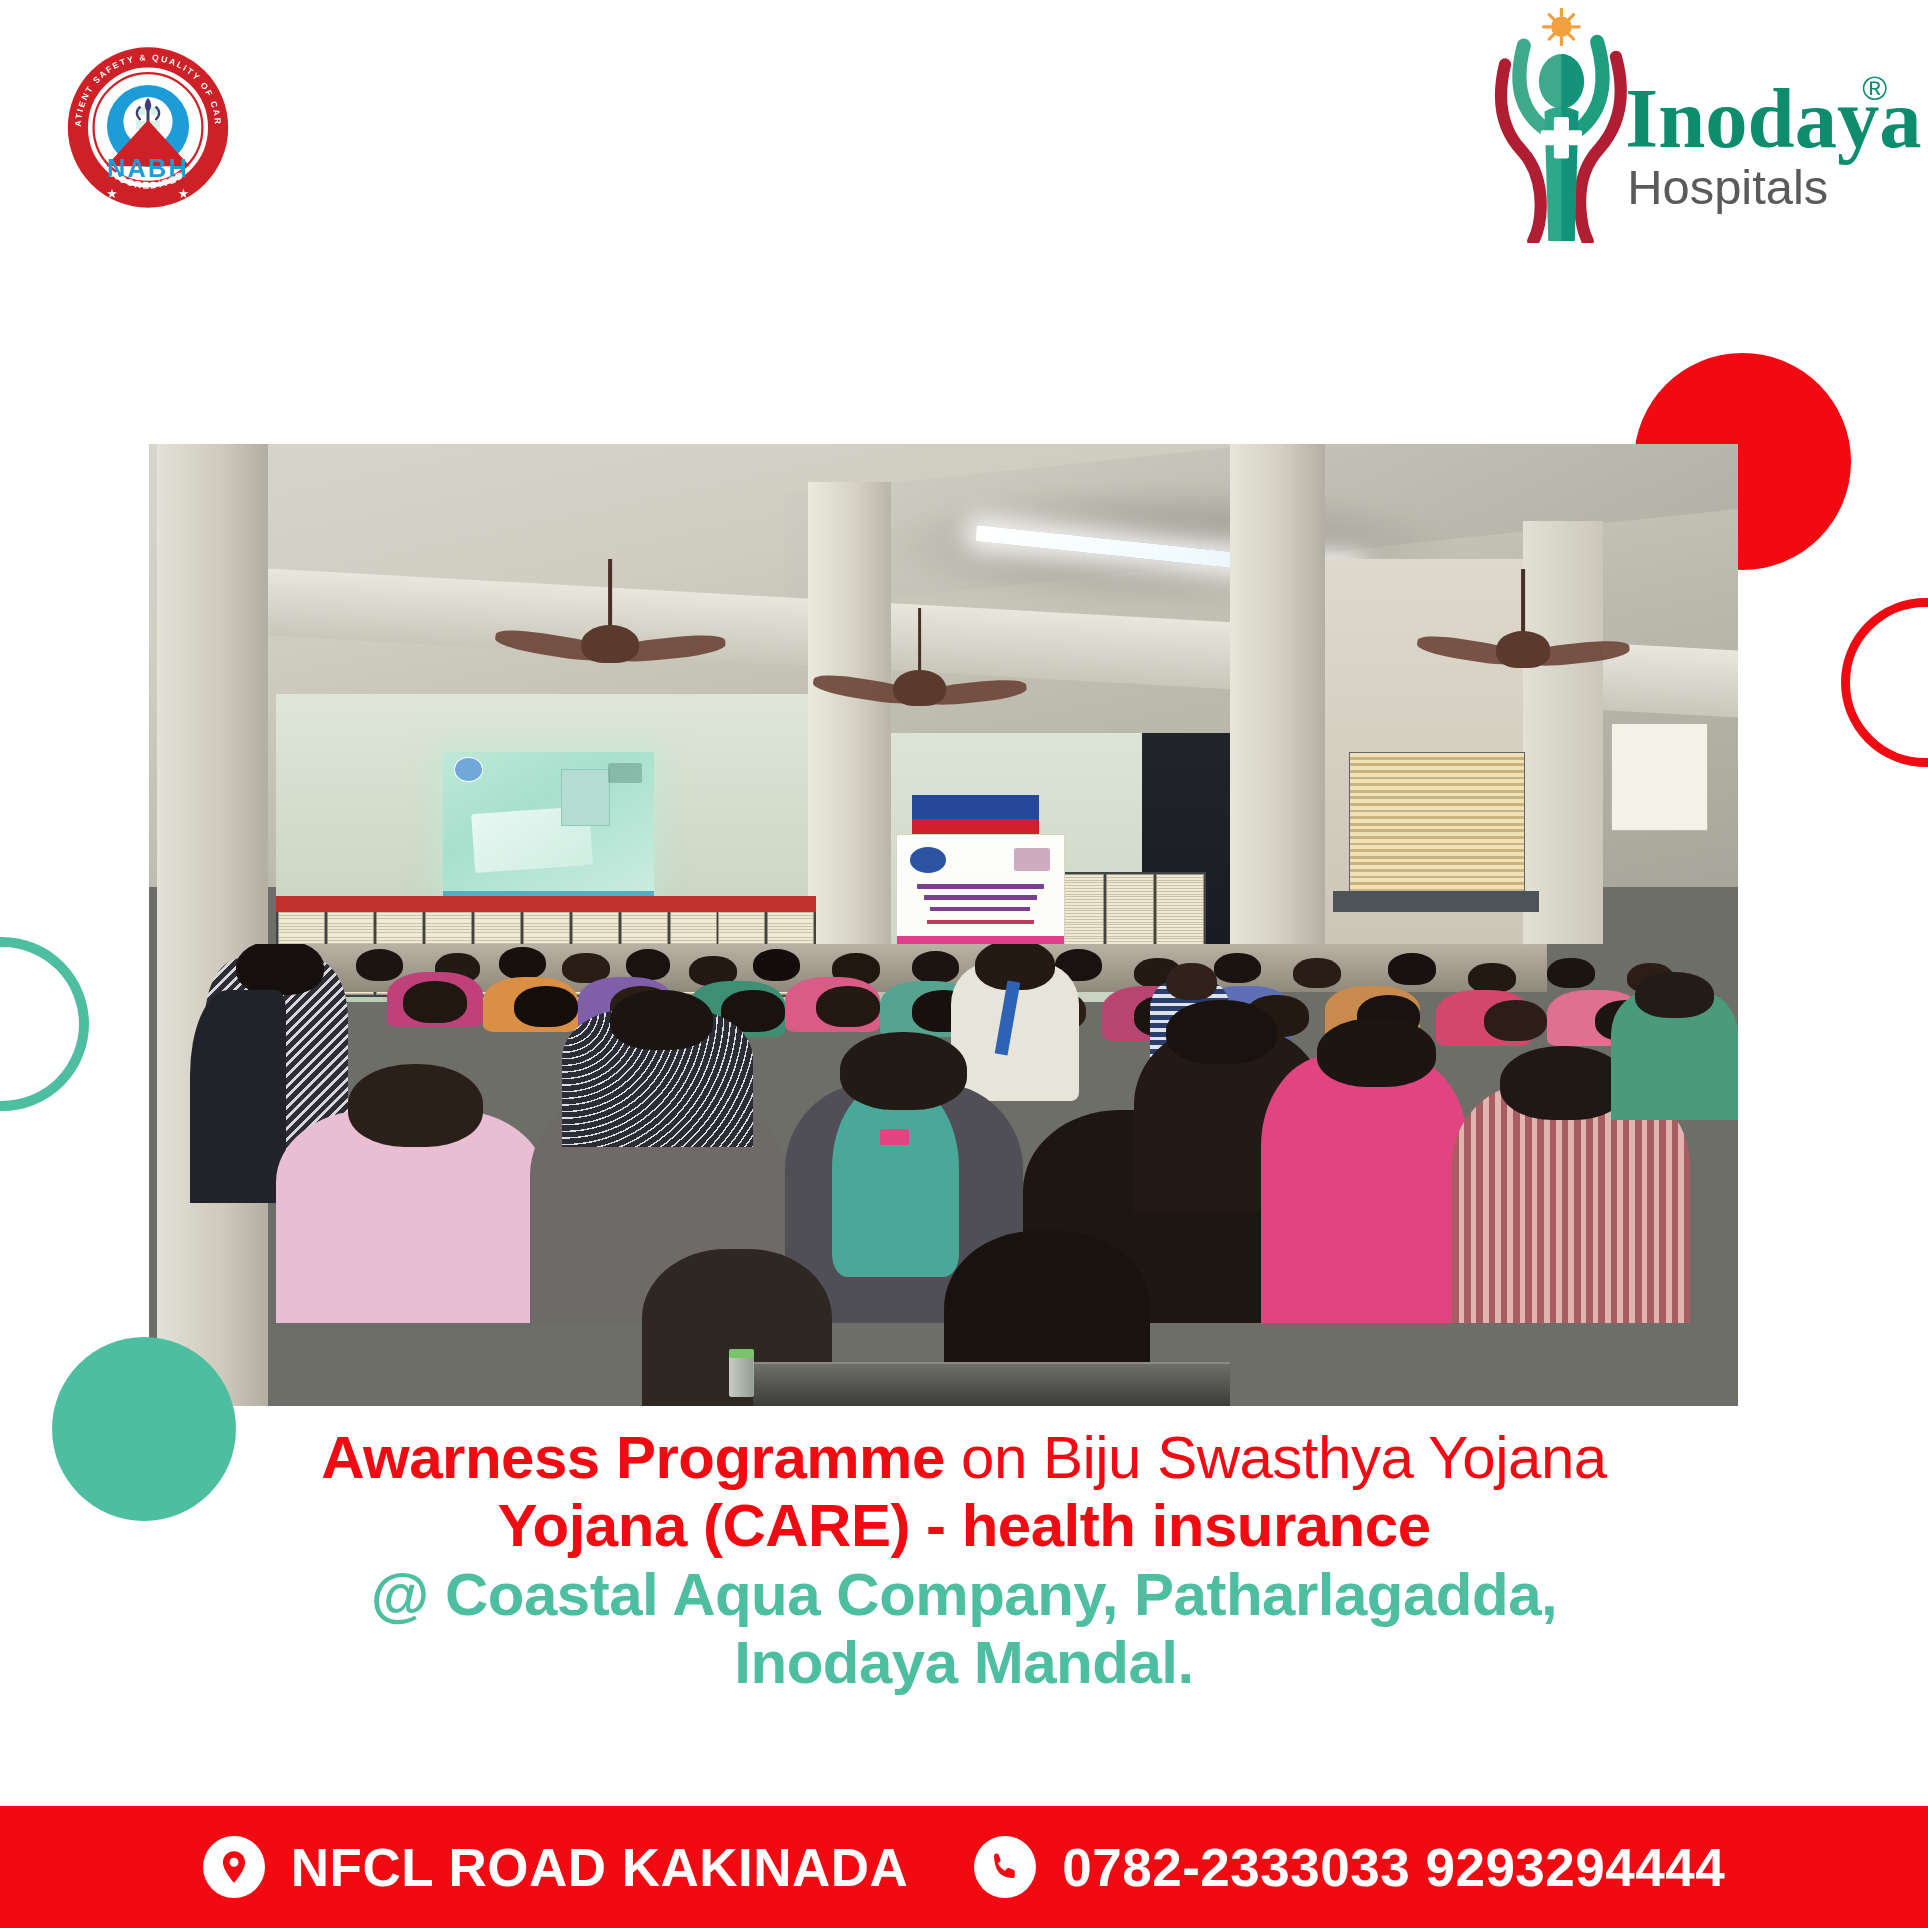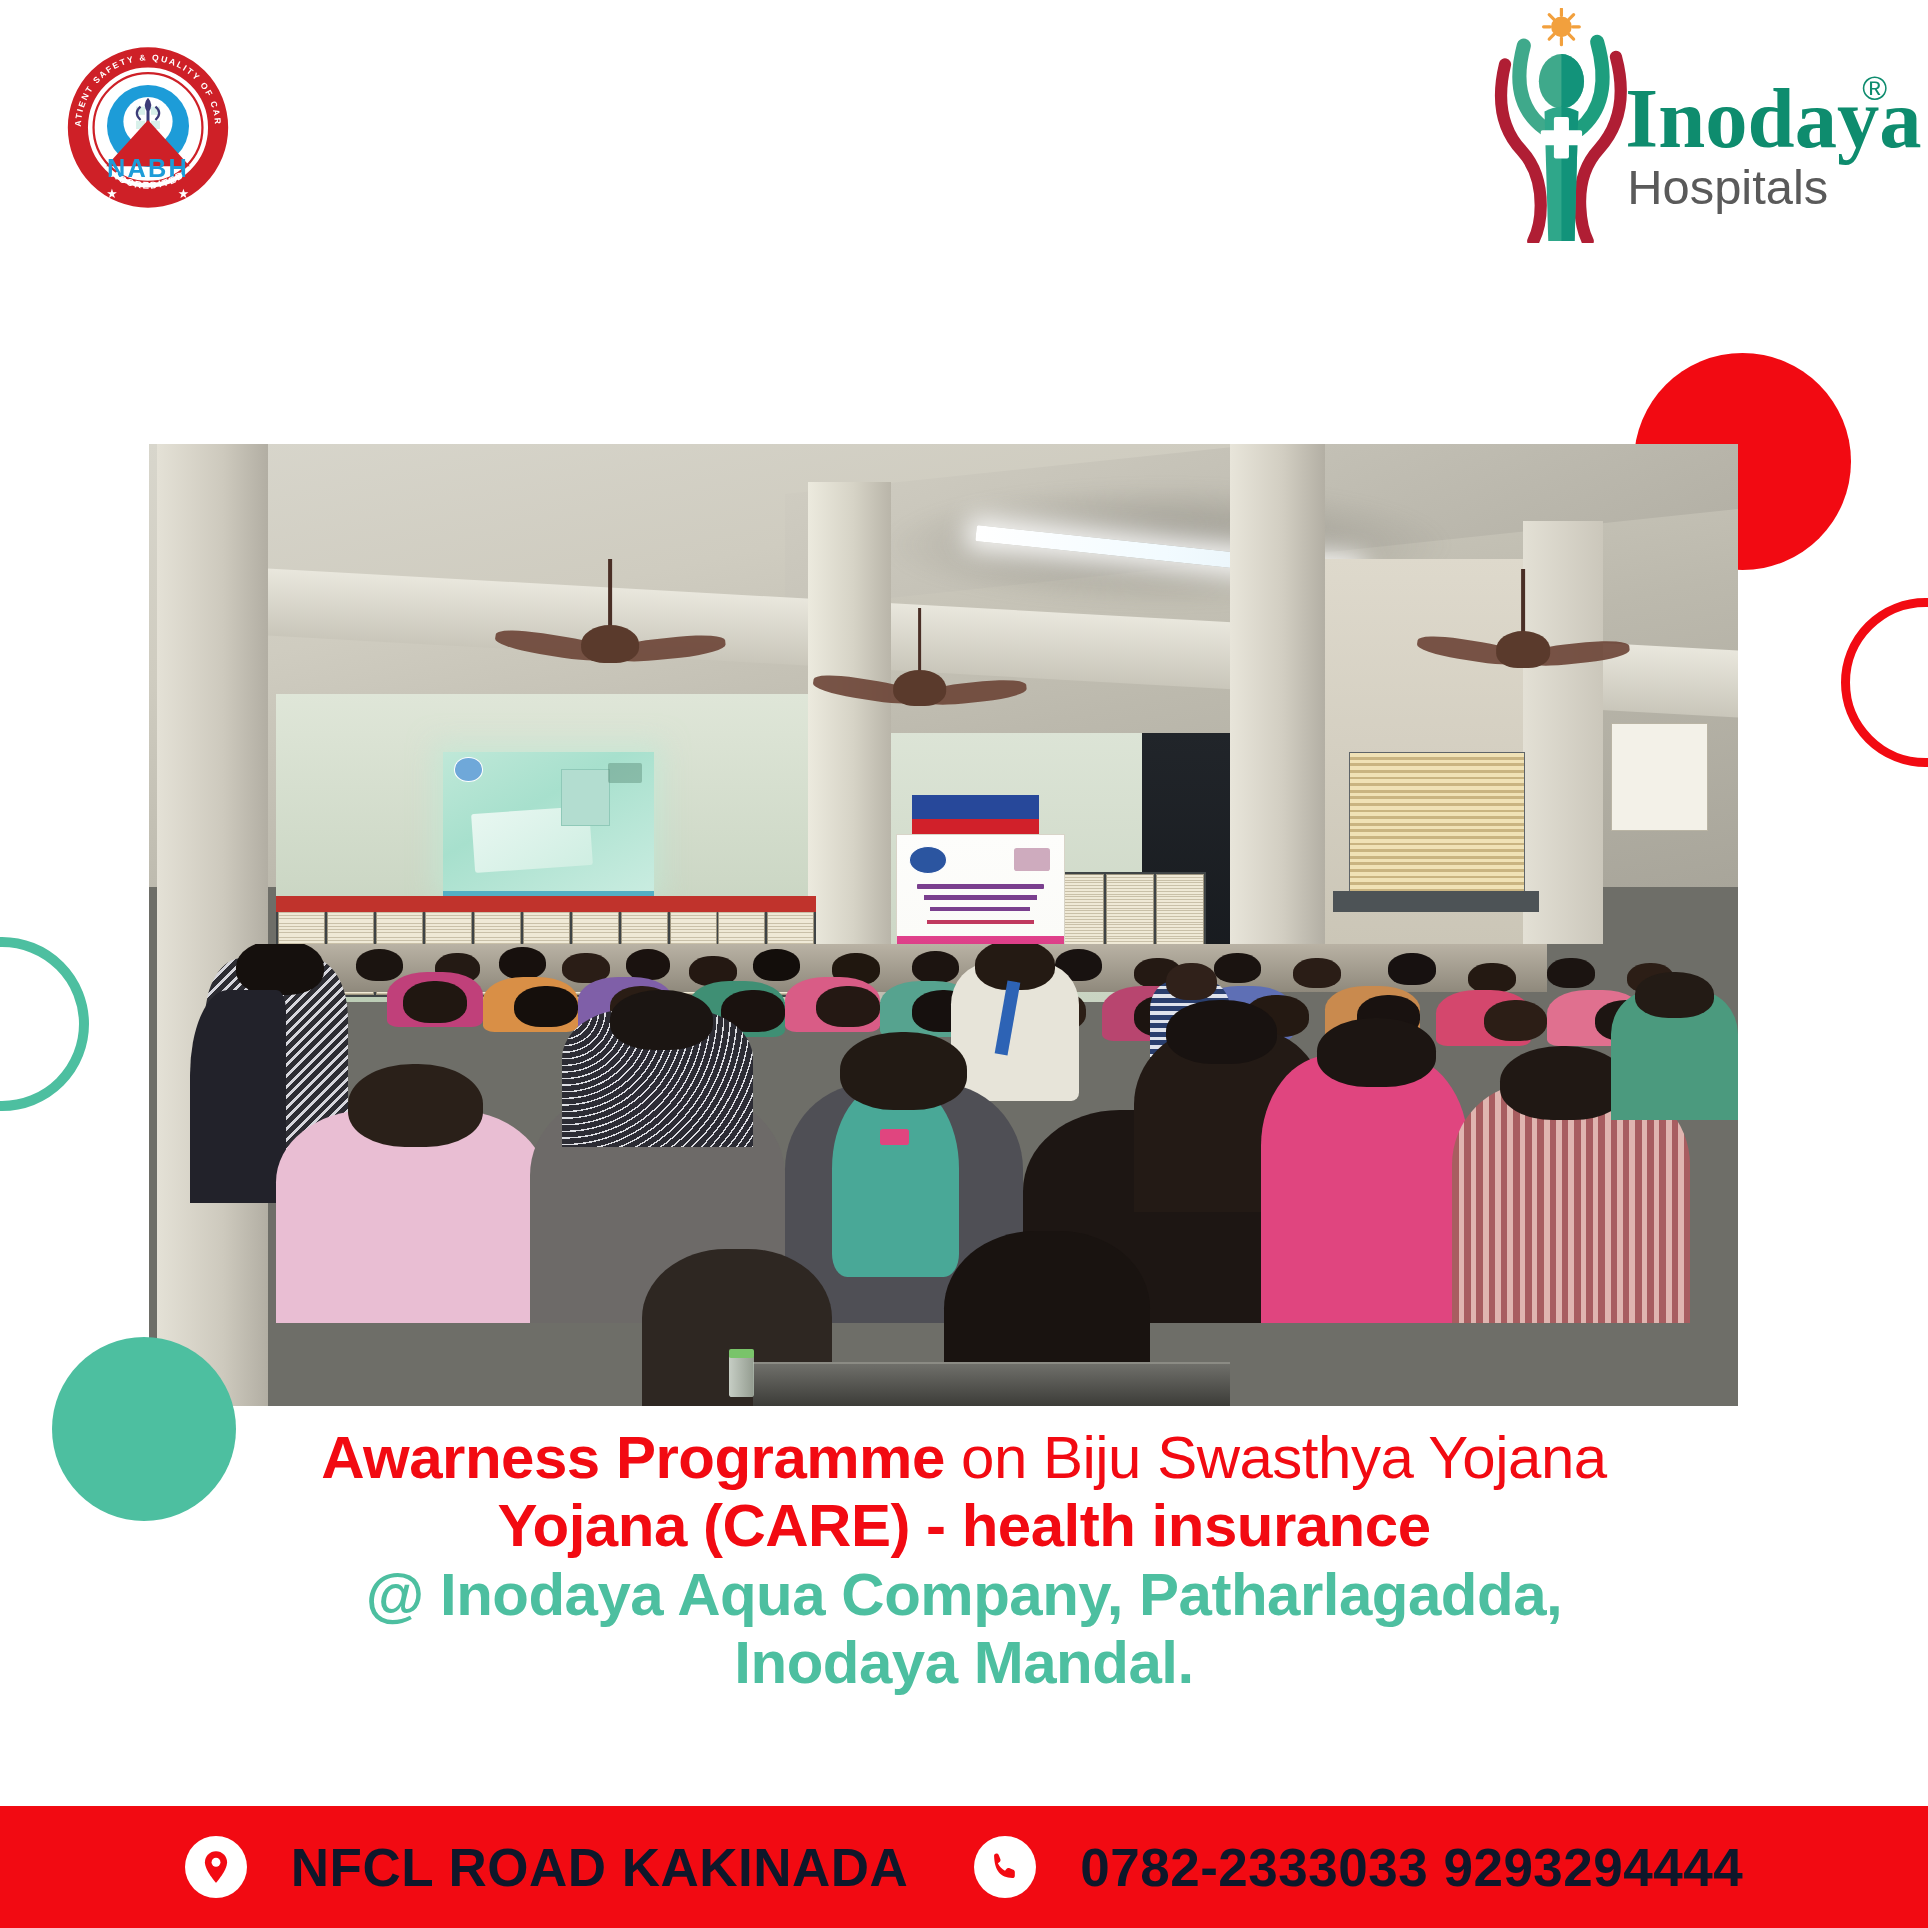--- a/index.html
+++ b/index.html
@@ -149,21 +149,21 @@
   .cap-red .reg{font-weight:400;}
   .cap-teal{color:var(--teal);font-size:60px;font-weight:600;}
 
   
   .footer{position:absolute;left:0;bottom:0;width:1928px;height:122px;
     background:var(--red);z-index:7;display:flex;align-items:center;justify-content:center;gap:66px;}
   .f-item{display:flex;align-items:center;gap:26px;}
   .f-icon{width:62px;height:62px;border-radius:50%;background:#fff;
     display:flex;align-items:center;justify-content:center;flex:0 0 auto;}
   .f-icon svg{width:38px;height:38px;display:block;}
-  .f-text{color:#0f172a;font-size:53px;font-weight:700;letter-spacing:0.5px;white-space:nowrap;margin-left:18px;}
+  .f-text{color:#ffffff;font-size:53px;font-weight:700;letter-spacing:0.5px;white-space:nowrap;}
 </style>
 </head>
 <body>
 
 <div class="poster">
 
   <div class="deco deco-red-fill"></div>
   <div class="deco deco-red-ring"></div>
   <div class="deco deco-teal-ring"></div>
   <div class="deco deco-teal-fill"></div>
@@ -437,21 +437,21 @@
         <div class="bottle-cap"></div>
       </div>
     </div>
   </div>
 
   <div class="caption">
     <div class="cap-line cap-red">
       <span>Awarness Programme</span><span class="reg"> on Biju Swasthya Yojana</span>
     </div>
     <div class="cap-line cap-red reg">Yojana (CARE) - health insurance</div>
-    <div class="cap-line cap-teal">@ Inodaya Aqua Company, Patharlagadda,</div>
+    <div class="cap-line cap-teal">@ Coastal Aqua Company, Patharlagadda,</div>
     <div class="cap-line cap-teal">Inodaya Mandal.</div>
   </div>
 
   <div class="footer">
     <div class="f-item">
       <span class="f-icon">
         <svg viewBox="0 0 24 24" xmlns="http://www.w3.org/2000/svg">
           <path d="M12 2c-3.9 0-7 3.1-7 7 0 5.2 7 13 7 13s7-7.8 7-13c0-3.9-3.1-7-7-7z" fill="#F20A12"></path>
           <circle cx="12" cy="9" r="2.8" fill="#ffffff"></circle>
         </svg>

